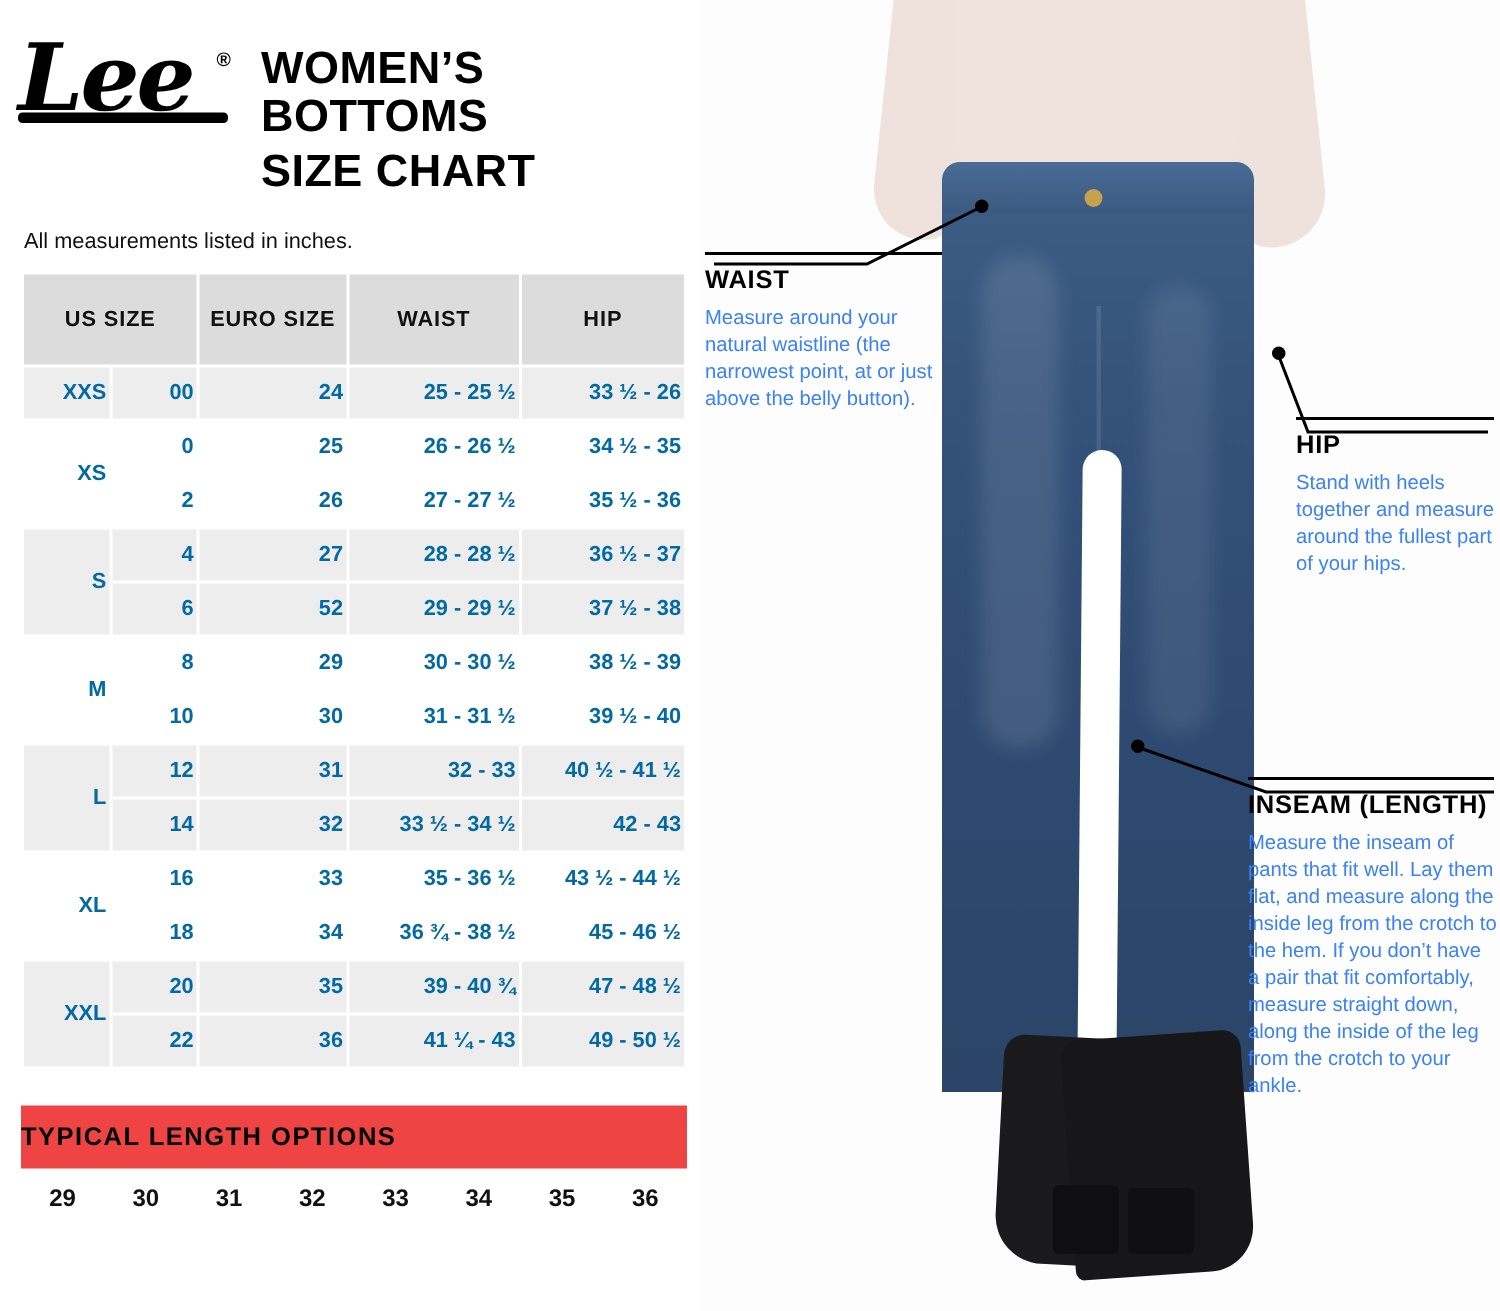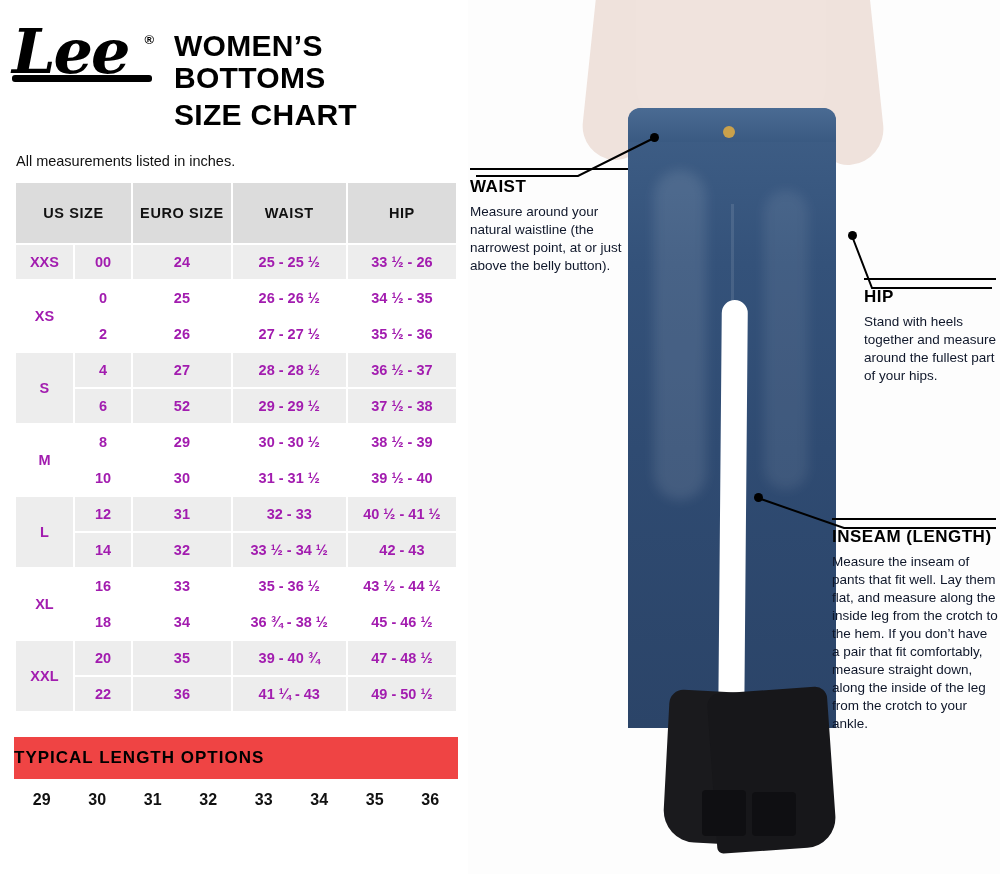--- a/index.html
+++ b/index.html
@@ -86,22 +86,22 @@
     font-weight: bold;
     letter-spacing: 0.6px;
     color: #111;
     padding: 22px 2px;
     text-align: center;
     text-transform: uppercase;
   }
   table.size-table td {
     font-size: 14.5px;
     font-weight: bold;
-    color: #a21caf;
-    text-align: center;
+    color: #0369a1;
+    text-align: right;
     padding: 8px 2px;
     height: 34px;
   }
   td.us-cell { width: 58px; }
   td.euro-num { width: 58px; }
   td.euro-size { width: 100px; margin-top: 28px; }
   td.waist { width: 116px; }
   td.hip { width: 112px; }
   .shade { background: #ededed; }
   .plain { background: #ffffff; }
@@ -264,21 +264,21 @@
     font-weight: bold;
     font-size: 17px;
     letter-spacing: 0.5px;
     text-transform: uppercase;
     color: #000;
   }
   .callout p {
     margin: 0;
     font-size: 13.5px;
     line-height: 1.33;
-    color: #0f172a;
+    color: #3b82f6;
   }
   .rule {
     height: 2px;
     background: #000;
     margin-bottom: 7px;
   }
 
   #callout-waist { left: 2px; top: 168px; width: 160px; }
   #callout-waist .rule { width: 158px; }
   #callout-hip { left: 396px; top: 278px; width: 134px; }

